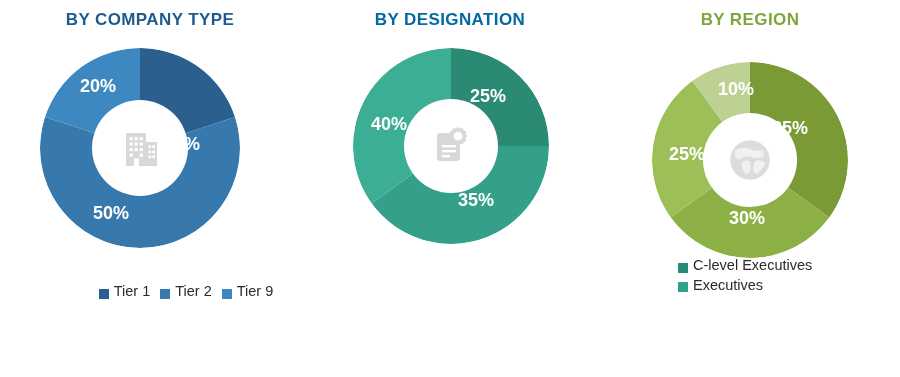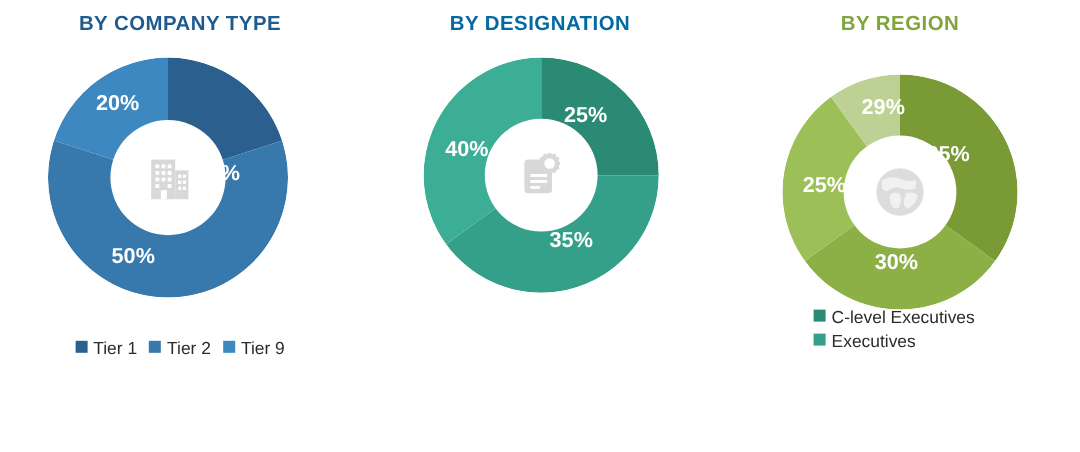--- a/index.html
+++ b/index.html
@@ -71,21 +71,21 @@
     letter-spacing: 0px;
   }
 
   .legend {
     position: absolute;
     display: flex;
     flex-wrap: wrap;
   }
   .legend-item {
     display: flex;
-    align-items: flex-start;
+    align-items: flex-end;
     white-space: nowrap;
   }
   .swatch {
     width: 10px;
     height: 10px;
     display: inline-block;
     margin-right: 5px;
     flex: 0 0 auto;
   }
   .legend-label {
@@ -94,20 +94,21 @@
     line-height: 1;
   }
 
   
   .legend-1 {
     left: 0;
     top: 284px;
     width: 300px;
     justify-content: center;
     gap: 10px;
+    padding-left: 36px;
   }
   
   .legend-2 {
     left: 378px;
     top: 258px;
     width: 220px;
     flex-direction: column;
     gap: 5px;
   }
 
@@ -242,18 +243,18 @@
           <path d="M13 18 q8 -4 15 -1 q6 3 13 1 q1 4 0 7 q-7 2 -12 0 q-5 -2 -9 1 q-4 3 -7 -1 Z" fill="#f1f1f1"></path>
           <path d="M20 30 q4 -3 8 0 q2 6 -1 11 q-4 2 -6 -2 q-2 -5 -1 -9 Z" fill="#f1f1f1"></path>
           <path d="M33 29 q6 -2 10 2 q-2 7 -8 11 q-4 -1 -4 -6 q1 -4 2 -7 Z" fill="#f1f1f1"></path>
           <circle cx="28" cy="28" r="20" fill="none" stroke="#ffffff" stroke-width="0.8" opacity="0.65"></circle>
         </svg>
       </div>
 
       <div class="pct" style="left:120px; top:56px;">35%</div>
       <div class="pct" style="left:77px; top:146px;">30%</div>
       <div class="pct" style="left:17px; top:82px;">25%</div>
-      <div class="pct" style="left:66px; top:17px;">29%</div>
+      <div class="pct" style="left:66px; top:17px;">10%</div>
     </div>
 
   </div>
 
 </div>
 
 </body></html>

